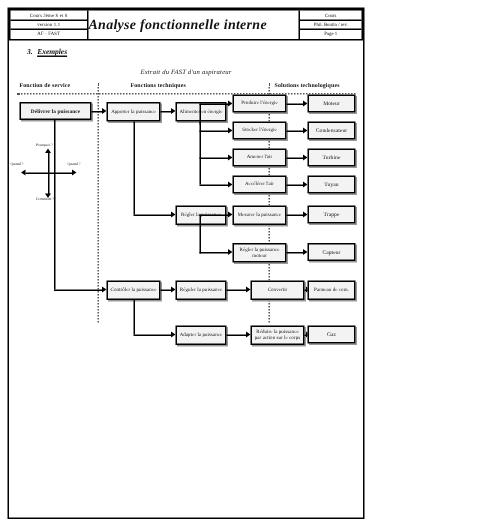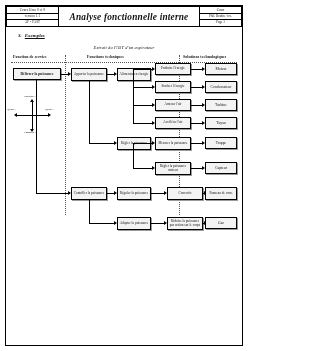--- a/index.html
+++ b/index.html
@@ -5,21 +5,21 @@
   html,body{margin:0;padding:0;background:#ffffff;}
   body{width:248px;height:351px;font-family:"Liberation Serif",serif;color:#111;overflow:hidden;}
   .page{position:relative;width:248px;height:351px;box-sizing:border-box;padding:6px 6px 0 6px;}
   .page-border{position:absolute;left:5px;top:5px;right:5px;bottom:5px;border:1px solid #000;box-sizing:border-box;}
 
   
   .header{position:relative;display:flex;height:21px;border:1px solid #000;box-sizing:border-box;margin:0;}
   .hdr-left{width:52px;border-right:1px solid #000;display:flex;flex-direction:column;justify-content:center;box-sizing:border-box;}
   .hdr-left .line{font-size:3.2px;line-height:1;text-align:center;letter-spacing:.1px;border-bottom:1px solid #000;padding:1.1px 0;}
   .hdr-left .line:last-child{border-bottom:none;}
-  .hdr-center{flex:1;display:flex;align-items:center;justify-content:center;}
+  .hdr-center{flex:1;display:flex;align-items:center;}
   .hdr-center .title{font-style:italic;font-weight:bold;font-size:9.3px;letter-spacing:.2px;}
   .hdr-right{width:42px;border-left:1px solid #000;display:flex;flex-direction:column;justify-content:center;box-sizing:border-box;}
   .hdr-right .line{font-size:3.2px;line-height:1;text-align:center;border-bottom:1px solid #000;padding:1.1px 0;}
   .hdr-right .line:last-child{border-bottom:none;}
 
   
   .section{margin:6px 0 0 12px;font-size:5px;font-weight:bold;font-style:italic;}
   .section .num{margin-right:3px;}
   .section .lbl{text-decoration:underline;}
 

